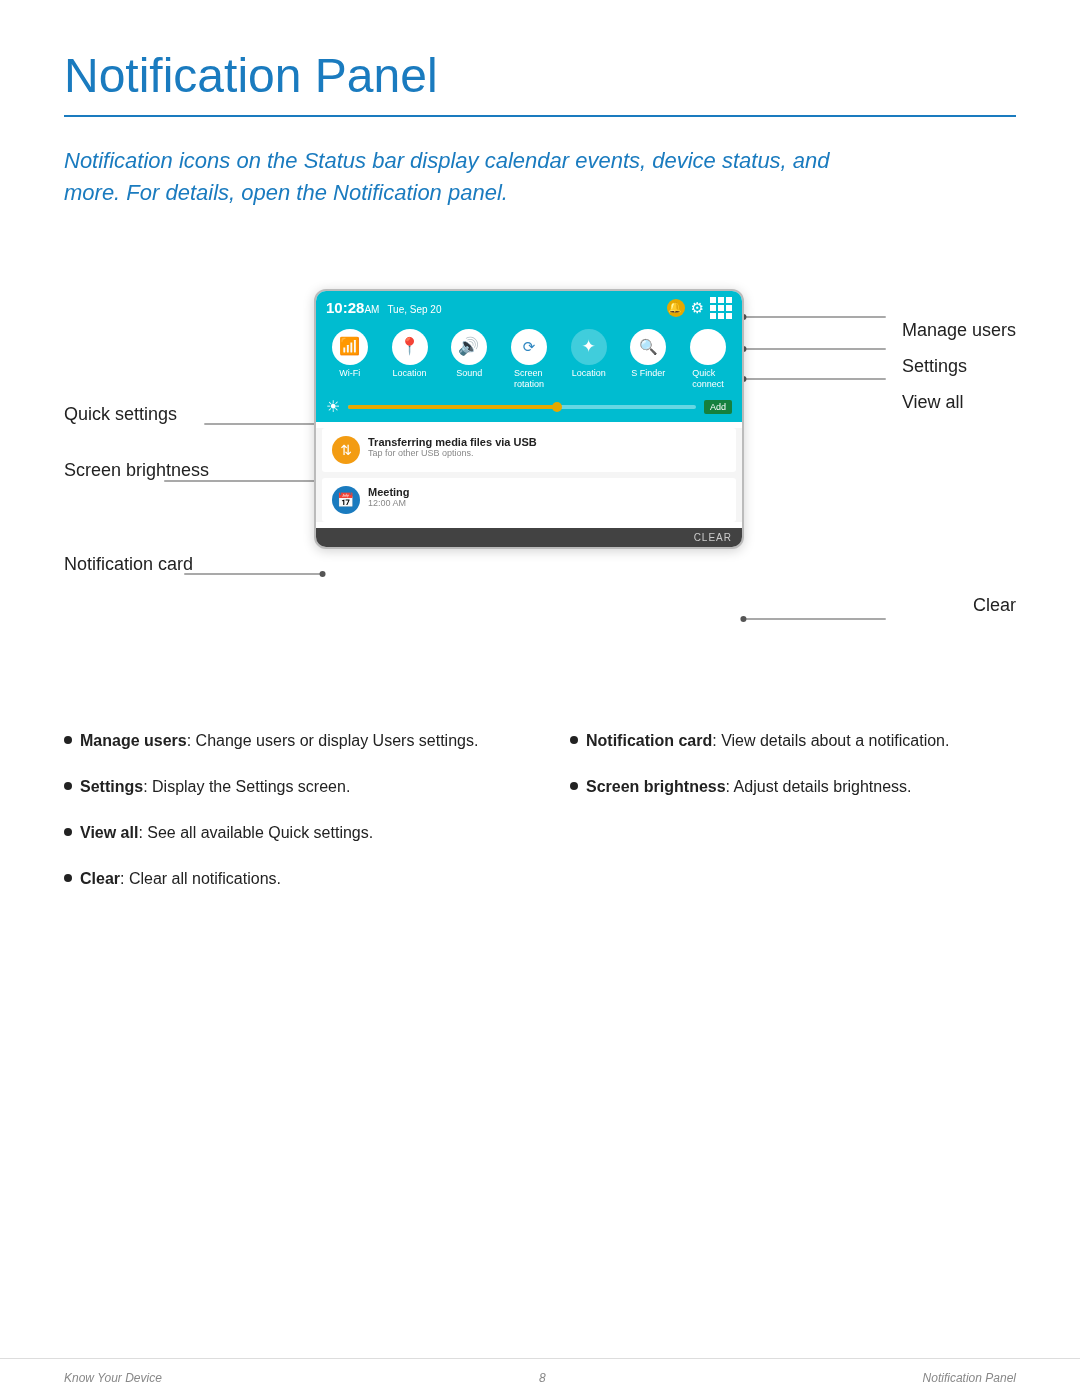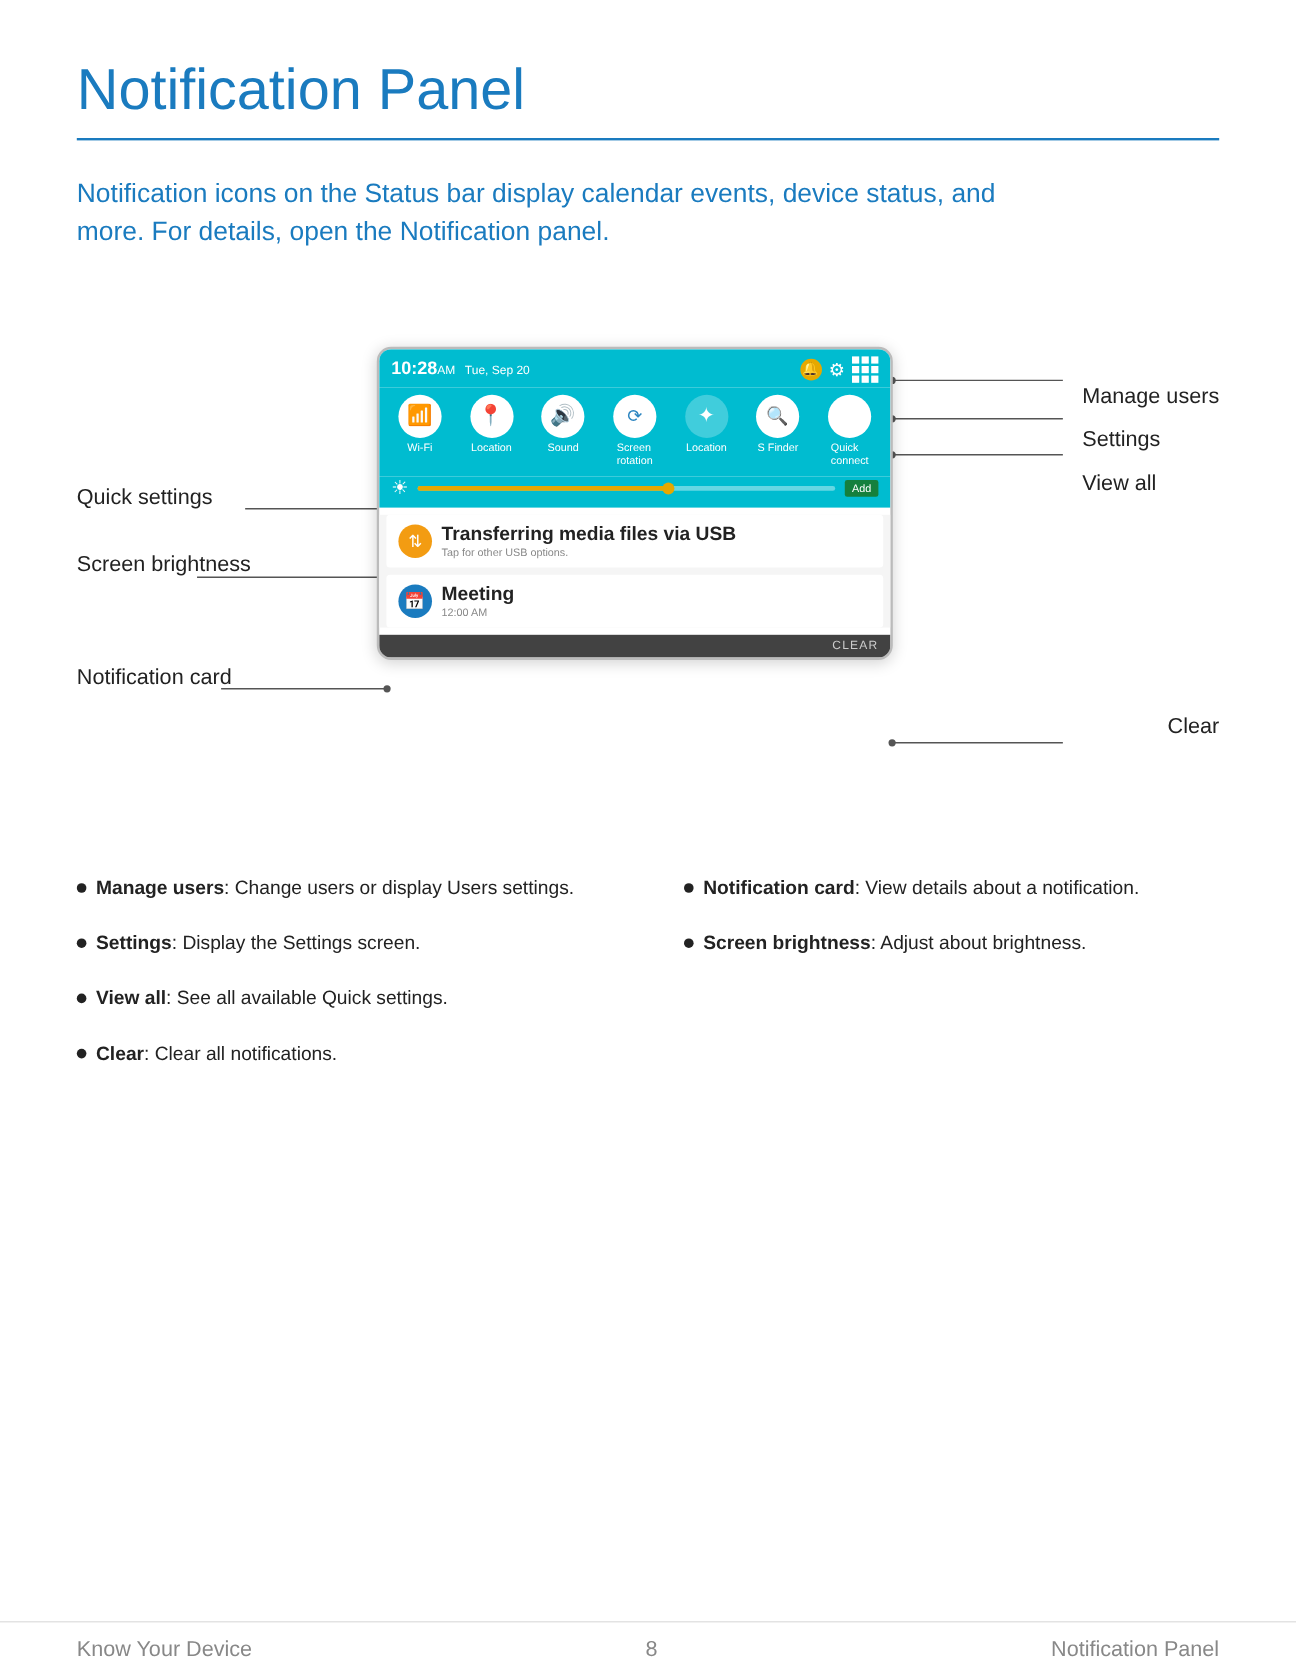--- a/index.html
+++ b/index.html
@@ -18,20 +18,21 @@
       margin-bottom: 12px;
     }
     .title-divider {
       border: none;
       border-top: 2px solid #1a7bbf;
       margin-bottom: 28px;
     }
     .subtitle {
       font-size: 22px;
       color: #1a7bbf;
+      font-style: italic;
       line-height: 1.45;
       margin-bottom: 40px;
       max-width: 820px;
     }
 
     
     .diagram-area {
       position: relative;
       width: 100%;
       height: 420px;
@@ -196,21 +197,21 @@
       display: flex;
       align-items: center;
       justify-content: center;
       font-size: 14px;
       color: #fff;
       flex-shrink: 0;
     }
     .notif-card-icon.usb { background: #f39c12; }
     .notif-card-icon.meeting { background: #1a7bbf; }
     .notif-card-text h4 {
-      font-size: 16px;
+      font-size: 11px;
       font-weight: 600;
       color: #222;
     }
     .notif-card-text p {
       font-size: 9px;
       color: #888;
     }
 
     
     .clear-bar {
@@ -259,23 +260,24 @@
     .footer {
       position: fixed;
       bottom: 0;
       left: 0;
       width: 1080px;
       display: flex;
       justify-content: space-between;
       align-items: center;
       padding: 12px 64px;
       border-top: 1px solid #ddd;
-      font-size: 18px;
+      font-size: 12px;
       color: #888;
       background: #fff;
+      font-style: italic;
     }
 
     
     .callout-svg {
       position: absolute;
       top: 0; left: 0;
       width: 100%;
       height: 100%;
       pointer-events: none;
     }
@@ -453,21 +455,21 @@
       <div><b>Clear</b><span>: Clear all notifications.</span></div>
     </div>
   </div>
   <div class="desc-col">
     <div class="desc-item">
       <div class="desc-bullet"></div>
       <div><b>Notification card</b><span>: View details about a notification.</span></div>
     </div>
     <div class="desc-item">
       <div class="desc-bullet"></div>
-      <div><b>Screen brightness</b><span>: Adjust about brightness.</span></div>
+      <div><b>Screen brightness</b><span>: Adjust details brightness.</span></div>
     </div>
   </div>
 </div>
 
 <div class="footer">
   <span>Know Your Device</span>
   <span>8</span>
   <span>Notification Panel</span>
 </div>
 

